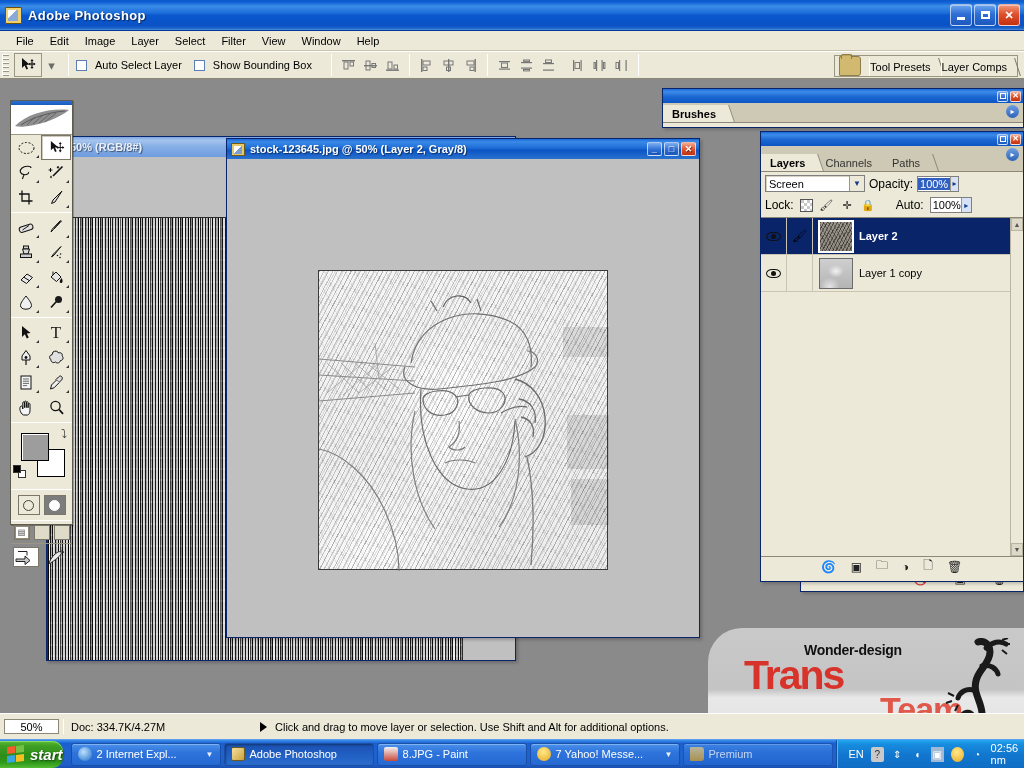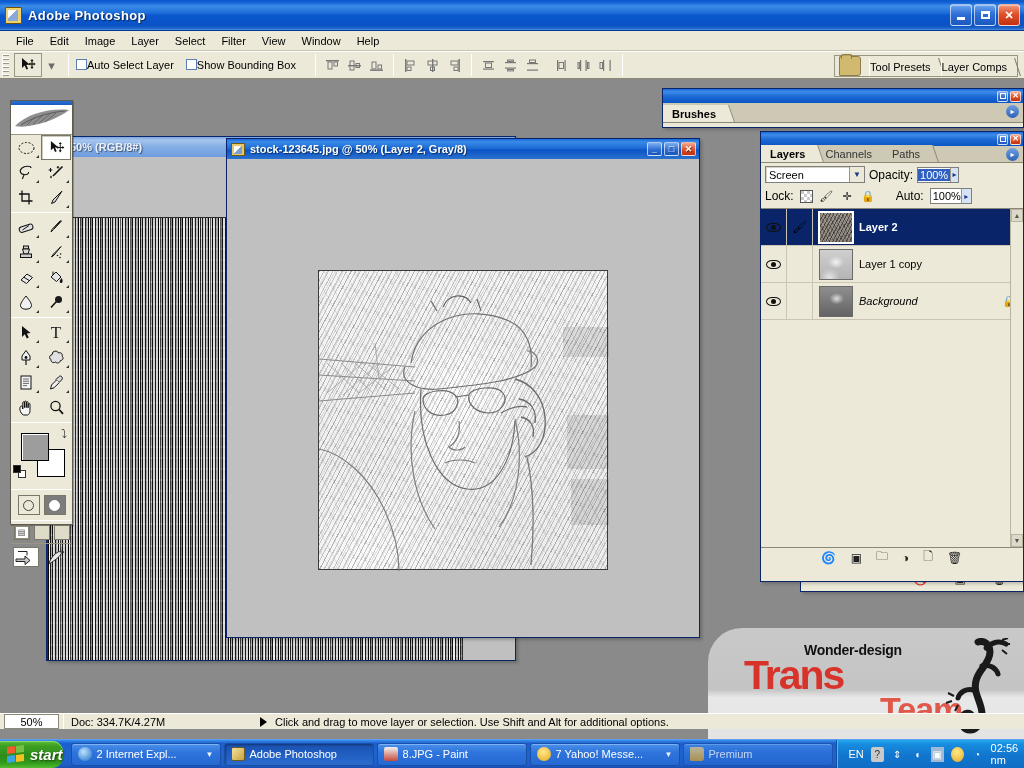--- a/index.html
+++ b/index.html
@@ -63,21 +63,21 @@
   }
   .grip{ width:7px;height:22px;margin:0 3px 0 2px;
     background: repeating-linear-gradient(to bottom,#fff 0 1px,#9a9684 1px 2px,transparent 2px 4px);
     border-left:1px solid #fff;}
   .tool-preview{
     width:28px;height:24px;display:flex;align-items:center;justify-content:center;
     border:1px solid #9a9684; background:#ece9d8; margin-left:2px;
   }
   .opt-sep{ width:1px;height:22px;background:#9a9684;
             border-right:1px solid #fff; margin:0 7px; }
-  .chk{ display:flex;align-items:flex-start;gap:0;margin-right:12px;cursor:pointer; }
+  .chk{ display:flex;align-items:flex-end;gap:8px;margin-right:12px;cursor:pointer; }
   .chk .box{ width:11px;height:11px;border:1px solid #5a7fb5;background:#fff; }
   .align-grp{ display:flex; gap:3px; align-items:center; }
   .align-btn{
     width:19px;height:19px;border:1px solid transparent;
     display:flex;align-items:center;justify-content:center;
     font-size:13px;color:#6b6b6b;cursor:pointer;
   }
   .palette-well{
     position:absolute; right:6px; top:3px; height:22px;
     border:1px solid #9a9684; background:#ece9d8;
@@ -212,21 +212,21 @@
     background:linear-gradient(to bottom,#1d6ad9 0%,#3d8be8 20%,#1b68d3 55%,#0b55c4 100%);
     display:flex; align-items:center; justify-content:flex-end; padding-right:2px; gap:2px;
   }
   .pbtn{ width:11px;height:11px;border:1px solid #ffffffb0;border-radius:2px;
          background:linear-gradient(to bottom,#79abee,#2f6fd6 55%,#1b58bd);
          display:flex;align-items:center;justify-content:center; cursor:pointer;}
   .pbtn.close{ background:linear-gradient(to bottom,#f3a98f,#e0512c 55%,#bf3010); }
   .pbtn .x{ color:#fff;font-size:8px;line-height:8px;font-weight:bold; }
   .pbtn .sq{ width:6px;height:6px;border:1px solid #fff; }
   .tabstrip{
-    height:17px; background:#cdc9b4; display:flex; align-items:flex-end; position:relative;
+    height:26px; background:#cdc9b4; display:flex; align-items:flex-end; position:relative;
     border-bottom:1px solid #8b8878;
   }
   .ptab{
     height:17px; padding:0 11px 0 9px; display:flex;align-items:center;
     font-size:11px; background:#cdc9b4; color:#333; position:relative; cursor:pointer;
   }
   .ptab:after{ content:""; position:absolute; right:-5px; top:0; width:11px;height:17px;
     background:inherit; border-right:1px solid #8b8878; transform:skewX(19deg); }
   .ptab.active{ background:#ece9d8; font-weight:bold; color:#000; z-index:2; }
   .pal-menu{ position:absolute; right:4px; top:2px; width:13px;height:13px;border-radius:50%;
@@ -278,21 +278,21 @@
   .pal-foot{ height:20px; display:flex; align-items:center; justify-content:center; gap:14px;
              border-top:1px solid #8b8878; background:#ece9d8; }
   .fico{ font-size:12px; color:#222; cursor:pointer; position:relative; }
   .scrollv{ position:absolute; right:0; top:0; width:13px; bottom:0; background:#ece9d8;
             border-left:1px solid #b9b5a2; }
   .scrollv .ar{ height:13px; display:flex;align-items:center;justify-content:center;
                 font-size:7px; color:#555; border:1px solid #b9b5a2; background:#ddd9c8;}
 
   
   .statusbar{
-    position:absolute; left:0; top:713px; width:1024px; height:16px;
+    position:absolute; left:0; top:713px; width:1024px; height:26px;
     background:#ece9d8; border-top:1px solid #fff; display:flex; align-items:center;
     font-size:11px;
   }
   .zoombox{ width:55px;height:15px;margin-left:4px;border:1px solid #8b8878;background:#fff;
             display:flex;align-items:center;justify-content:center; }
   .sb-sep{ width:1px;height:15px;background:#9a9684;border-right:1px solid #fff;margin:0 4px; }
   .sb-doc{ width:190px; padding-left:3px; }
   .sb-arrow{ width:0;height:0;border-left:7px solid #000;
              border-top:5px solid transparent;border-bottom:5px solid transparent;
              margin:0 8px 0 2px; }
@@ -610,31 +610,20 @@
           <span class="eyeg">
               <i></i>
             </span>
         </div>
         <div class="brushcol"></div>
         <div class="thumb" style="background-image:radial-gradient(ellipse 35% 30% at 50% 42%,#f2f2f2 0%,rgba(255,255,255,0) 70%),radial-gradient(ellipse 45% 45% at 30% 95%,#e4e4e4 0%,rgba(255,255,255,0) 70%),linear-gradient(#cfcfcf,#b4b4b4);"></div>
         <span class="lname">Layer 1 copy</span>
       </div>
 
 
-      <div class="lrow">
-        <div class="eye">
-          <span class="eyeg">
-              <i></i>
-            </span>
-        </div>
-        <div class="brushcol"></div>
-        <div class="thumb" style="background-image:radial-gradient(ellipse 32% 28% at 52% 40%,#dcdcdc 0%,rgba(255,255,255,0) 70%),linear-gradient(#8f8f8f,#636363);"></div>
-        <span class="lname italic">Background</span>
-        <span class="locksm">🔒</span>
-      </div>
 
       <div class="scrollv">
         <div class="ar">▲</div>
         <div style="position:absolute;bottom:0;left:0;right:0;" class="ar">▼</div>
       </div>
     </div>
 
     <div class="pal-foot">
       <span class="fico">🌀</span>
       <span class="fico">▣</span>

